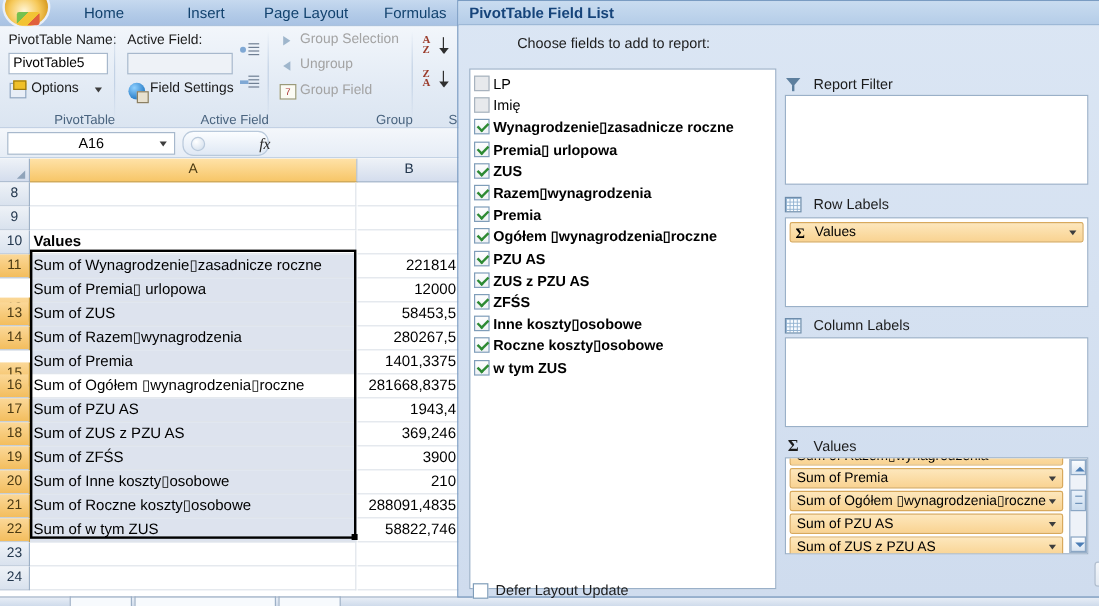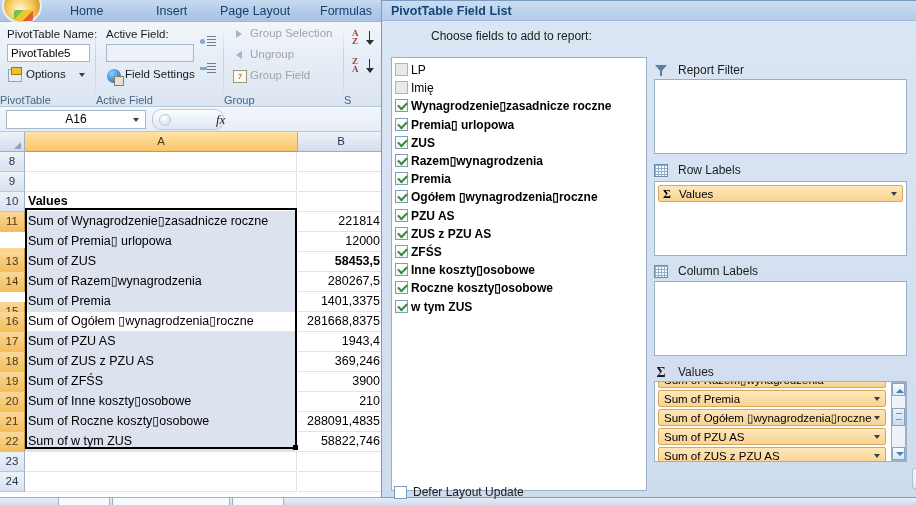--- a/index.html
+++ b/index.html
@@ -37,21 +37,21 @@
   
   .ribbon {
     position: absolute; left: 0; top: 22px; width: 916px; height: 85px;
     background: linear-gradient(to bottom,#f2f6fb 0%,#e3ebf5 60%,#dbe5f1 100%);
     border-bottom: 1px solid #b6c8de;
   }
   .grp { position: absolute; top: 0; height: 85px; }
   .grp-sep { position: absolute; top: 4px; width: 1px; height: 74px;
              background: linear-gradient(to bottom,rgba(255,255,255,0) 0%,#c3d2e5 40%,#c3d2e5 60%,rgba(255,255,255,0) 100%); }
   .grp-label {
-    position: absolute; bottom: 1px; width: 100%; text-align: left;
+    position: absolute; bottom: 1px; width: 100%; text-align: right;
     font-size: 11px; color: #4a647f;
   }
   .lbl { position: absolute; font-size: 11.5px; color: #1a1a1a; white-space: nowrap; }
   .txtbox {
     position: absolute; background: #fff; border: 1px solid #a7b8cc; height: 18px;
     font-size: 11.5px; line-height: 16px; padding: 0 3px; color: #000; overflow: hidden;
   }
   .txtbox.disabled { background: #eef2f7; }
   .rbtn { position: absolute; font-size: 11.5px; color: #1a1a1a; white-space: nowrap; cursor: default; }
   .rbtn.dim { color: #a3a3a3; }
@@ -322,21 +322,21 @@
         <div class="cell a hdr" style="top: 60px;">Values</div>
         <div class="cell b" style="top: 60px;"></div>
         <div class="rh sel" style="top: 80px;">11</div>
         <div class="cell a pv" style="top: 80px;">Sum of Wynagrodzenie▯zasadnicze roczne</div>
         <div class="cell b" style="top: 80px;">221814</div>
         <div class="rh sel" style="top: 116px;">12</div>
         <div class="cell a pv" style="top: 100px;">Sum of Premia▯ urlopowa</div>
         <div class="cell b" style="top: 100px;">12000</div>
         <div class="rh sel" style="top: 120px;">13</div>
         <div class="cell a pv" style="top: 120px;">Sum of ZUS</div>
-        <div class="cell b" style="top: 120px; font-weight: bold;">58453,5</div>
+        <div class="cell b" style="top: 120px;">58453,5</div>
         <div class="rh sel" style="top: 140px;">14</div>
         <div class="cell a pv" style="top: 140px;">Sum of Razem▯wynagrodzenia</div>
         <div class="cell b" style="top: 140px;">280267,5</div>
         <div class="rh sel" style="top: 170px;">15</div>
         <div class="cell a pv" style="top: 160px;">Sum of Premia</div>
         <div class="cell b" style="top: 160px;">1401,3375</div>
         <div class="rh sel" style="top: 180px;">16</div>
         <div class="cell a active" style="top: 180px;">Sum of Ogółem ▯wynagrodzenia▯roczne</div>
         <div class="cell b" style="top: 180px;">281668,8375</div>
         <div class="rh sel" style="top: 200px;">17</div>

